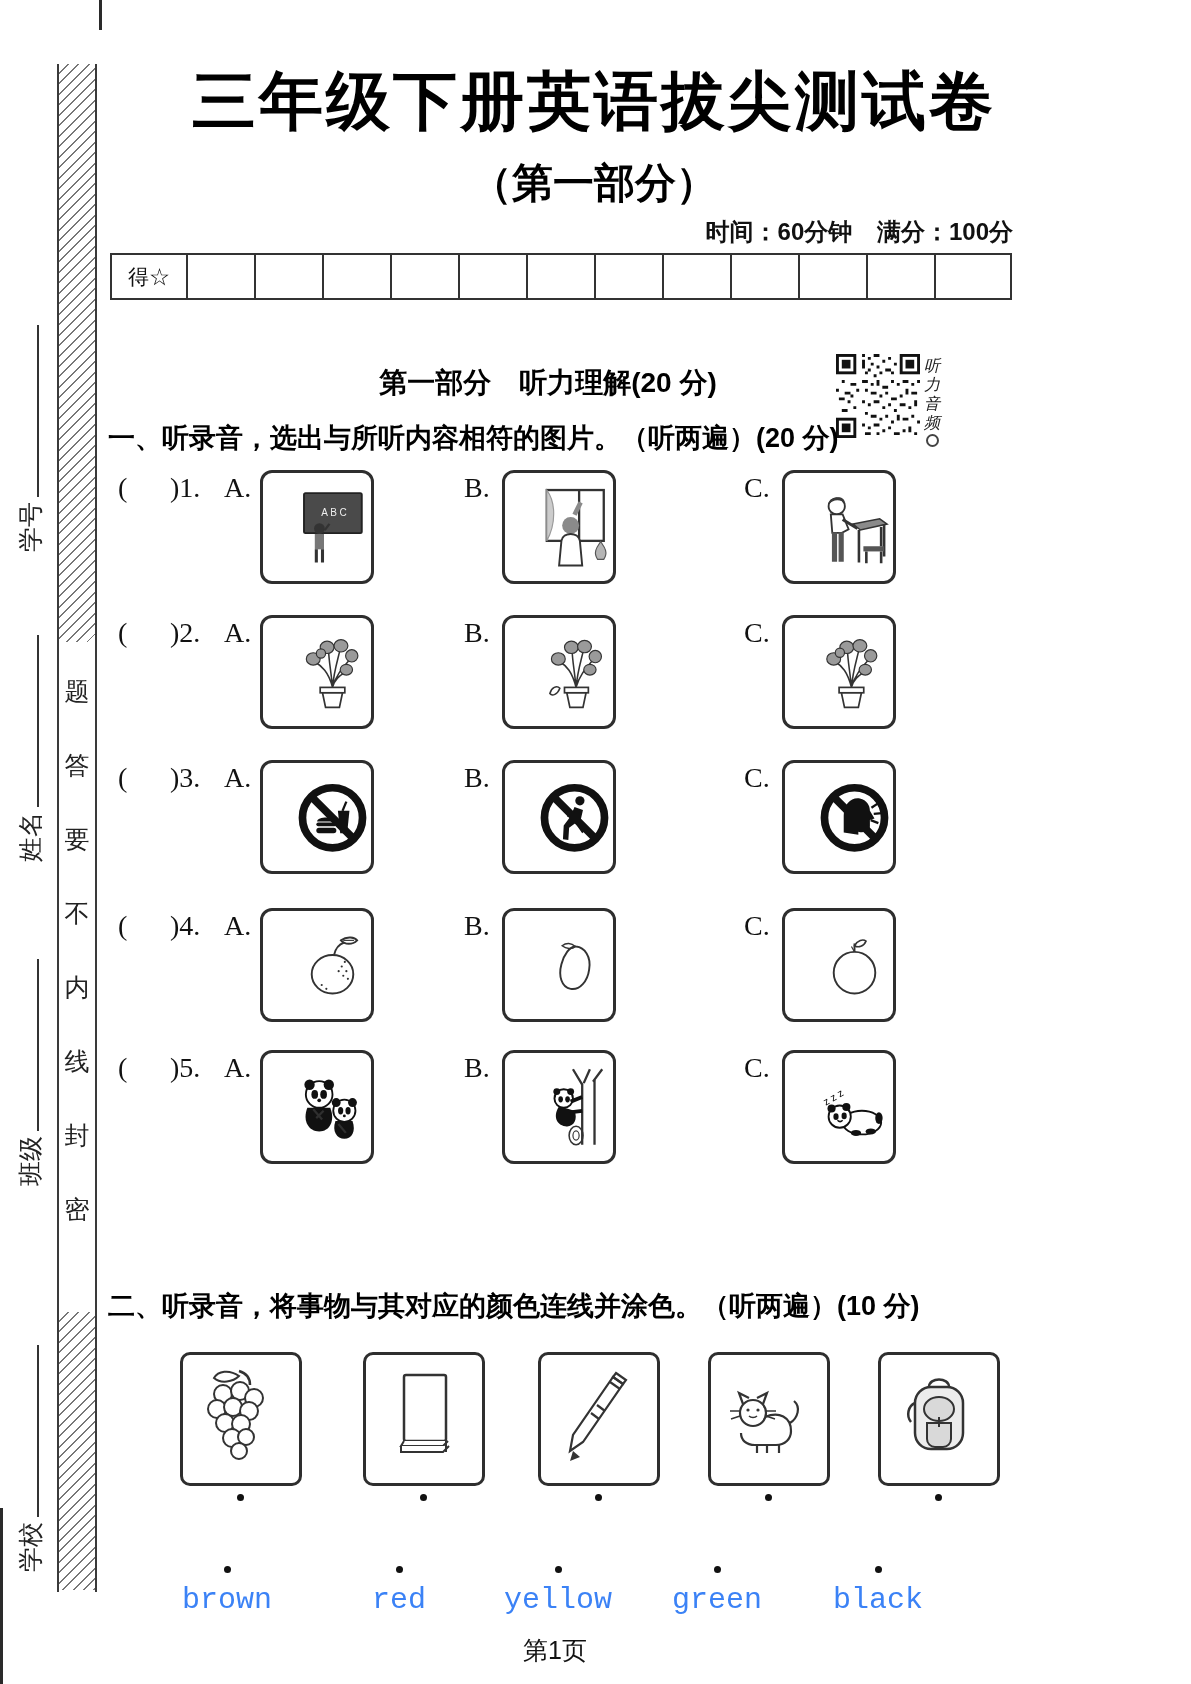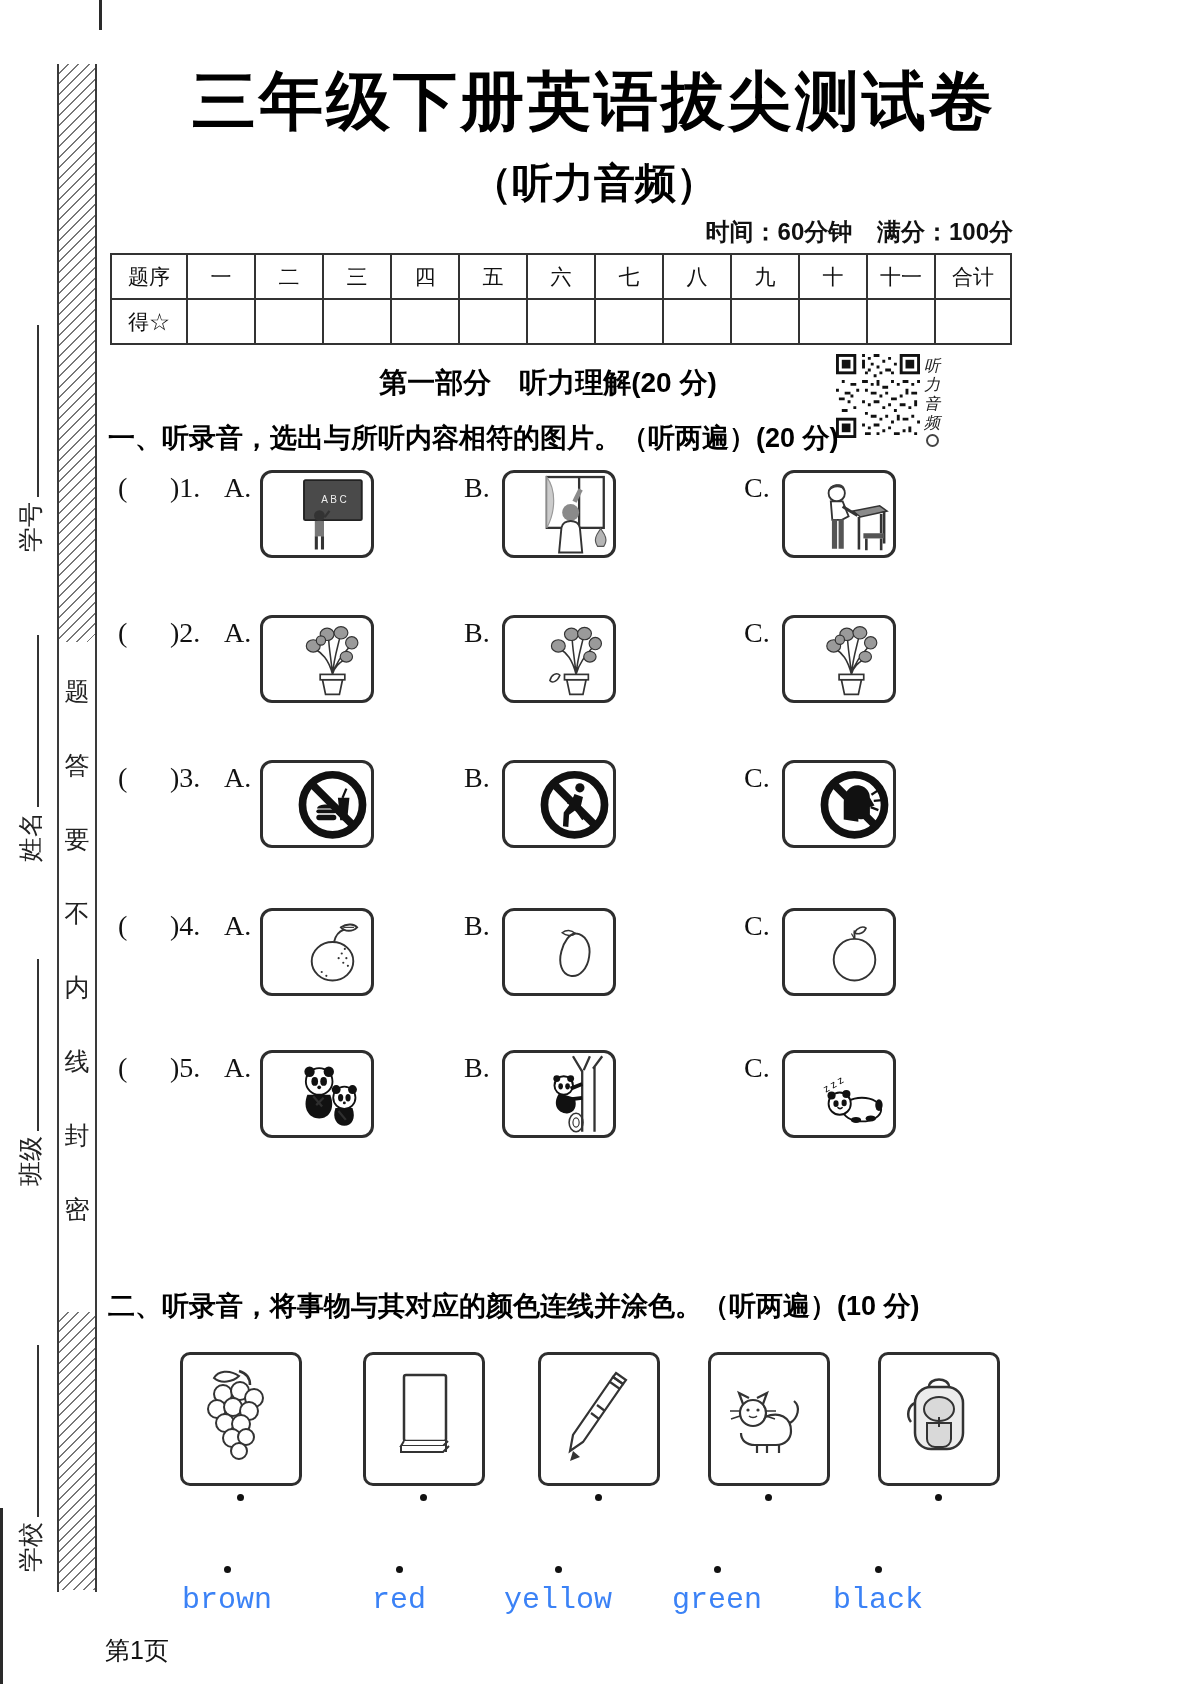--- a/index.html
+++ b/index.html
@@ -57,35 +57,35 @@
 
   
   .qrow{position:absolute;left:108px;width:980px;height:124px;}
   .qrow .paren,.qrow .qnum,.qrow .optlab{position:absolute;top:2px;
     font-family:"Liberation Serif",serif;font-size:28px;color:#111;}
   .qrow .paren{left:10px;}
   .qrow .qnum{left:62px;}
   .qrow .lab-a{left:116px;}
   .qrow .lab-b{left:356px;}
   .qrow .lab-c{left:636px;}
-  .imgbox{position:absolute;top:0;width:114px;height:88px;border:3px solid #2e2e2e;border-radius:12px;
+  .imgbox{position:absolute;top:0;width:114px;height:114px;border:3px solid #2e2e2e;border-radius:12px;
     background:#fff;display:flex;align-items:center;justify-content:center;box-sizing:border-box;padding-left:31px;}
   .box-a{left:152px;}
   .box-b{left:394px;}
   .box-c{left:674px;}
 
   
   .item-card{position:absolute;top:1352px;width:122px;height:134px;border:3px solid #2e2e2e;border-radius:10px;
     background:#fff;display:flex;align-items:center;justify-content:center;box-sizing:border-box;}
   .dot{position:absolute;width:7px;height:7px;border-radius:50%;background:#111;}
   .word-block{position:absolute;top:1566px;width:140px;text-align:center;}
   .word-block .wdot{width:7px;height:7px;border-radius:50%;background:#111;margin:0 auto 10px auto;}
   .word-block .cword{font-family:Liberation Mono, monospace;font-size:30px;color:#3b82f6;}
 
-  .footer{position:absolute;left:105px;top:1634px;width:900px;font-size:25px;color:#111;}
+  .footer{position:absolute;left:105px;top:1634px;width:900px;text-align:center;font-size:25px;color:#111;}
 
   svg text{font-family:"Liberation Sans",sans-serif;}
 </style>
 </head>
 <body>
 
 <div class="edge-mark-top"></div>
 <div class="edge-mark-bottom"></div>
 
 <div class="seal-band">
@@ -110,43 +110,28 @@
   <span>姓名</span><span class="blank-line"></span>
 </div>
 <div class="side-label" style="top:1186px">
   <span>班级</span><span class="blank-line"></span>
 </div>
 <div class="side-label" style="top:1572px">
   <span>学校</span><span class="blank-line"></span>
 </div>
 
 <div class="title">三年级下册英语拔尖测试卷</div>
-<div class="subtitle">（听力音频）</div>
+<div class="subtitle">（第一部分）</div>
 <div class="time-info">
   <span>时间：60分钟</span>
   <span>满分：100分</span>
 </div>
 
 <table class="score-table">
   <tbody>
-      <tr>
-    <td class="first">题序</td>
-    <td>一</td>
-    <td>二</td>
-    <td>三</td>
-    <td>四</td>
-    <td>五</td>
-    <td>六</td>
-    <td>七</td>
-    <td>八</td>
-    <td>九</td>
-    <td>十</td>
-    <td>十一</td>
-    <td class="last">合计</td>
-  </tr>
   <tr>
     <td class="first">得☆</td>
     <td></td>
         <td></td>
     <td></td>
         <td></td>
     <td></td>
         <td></td>
     <td></td>
         <td></td>

